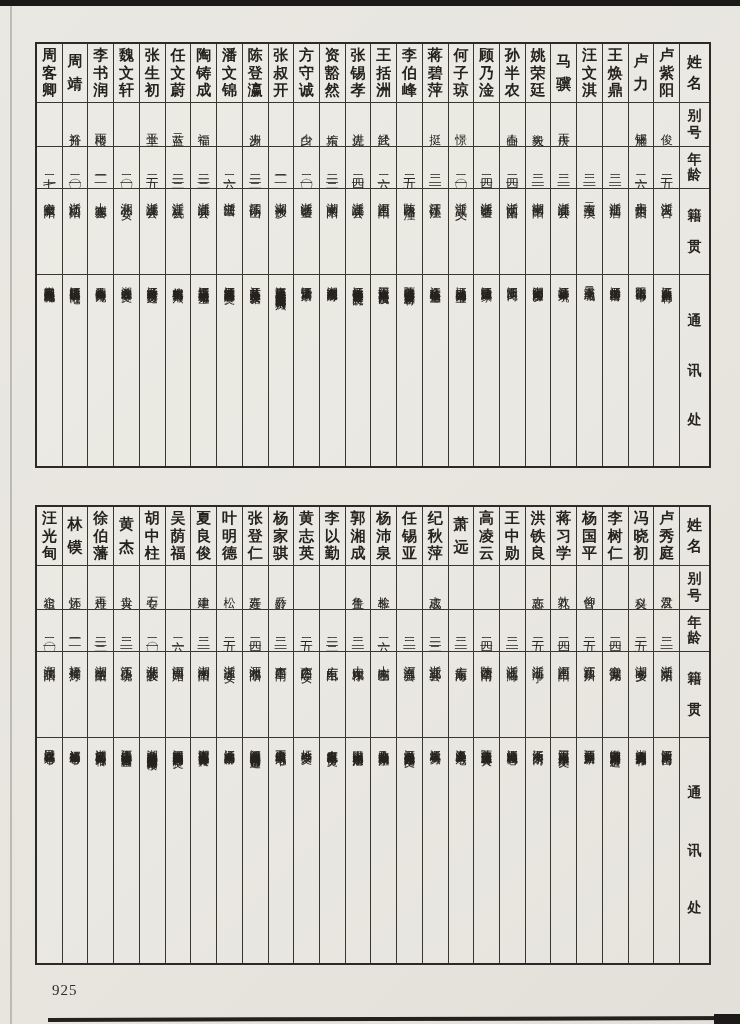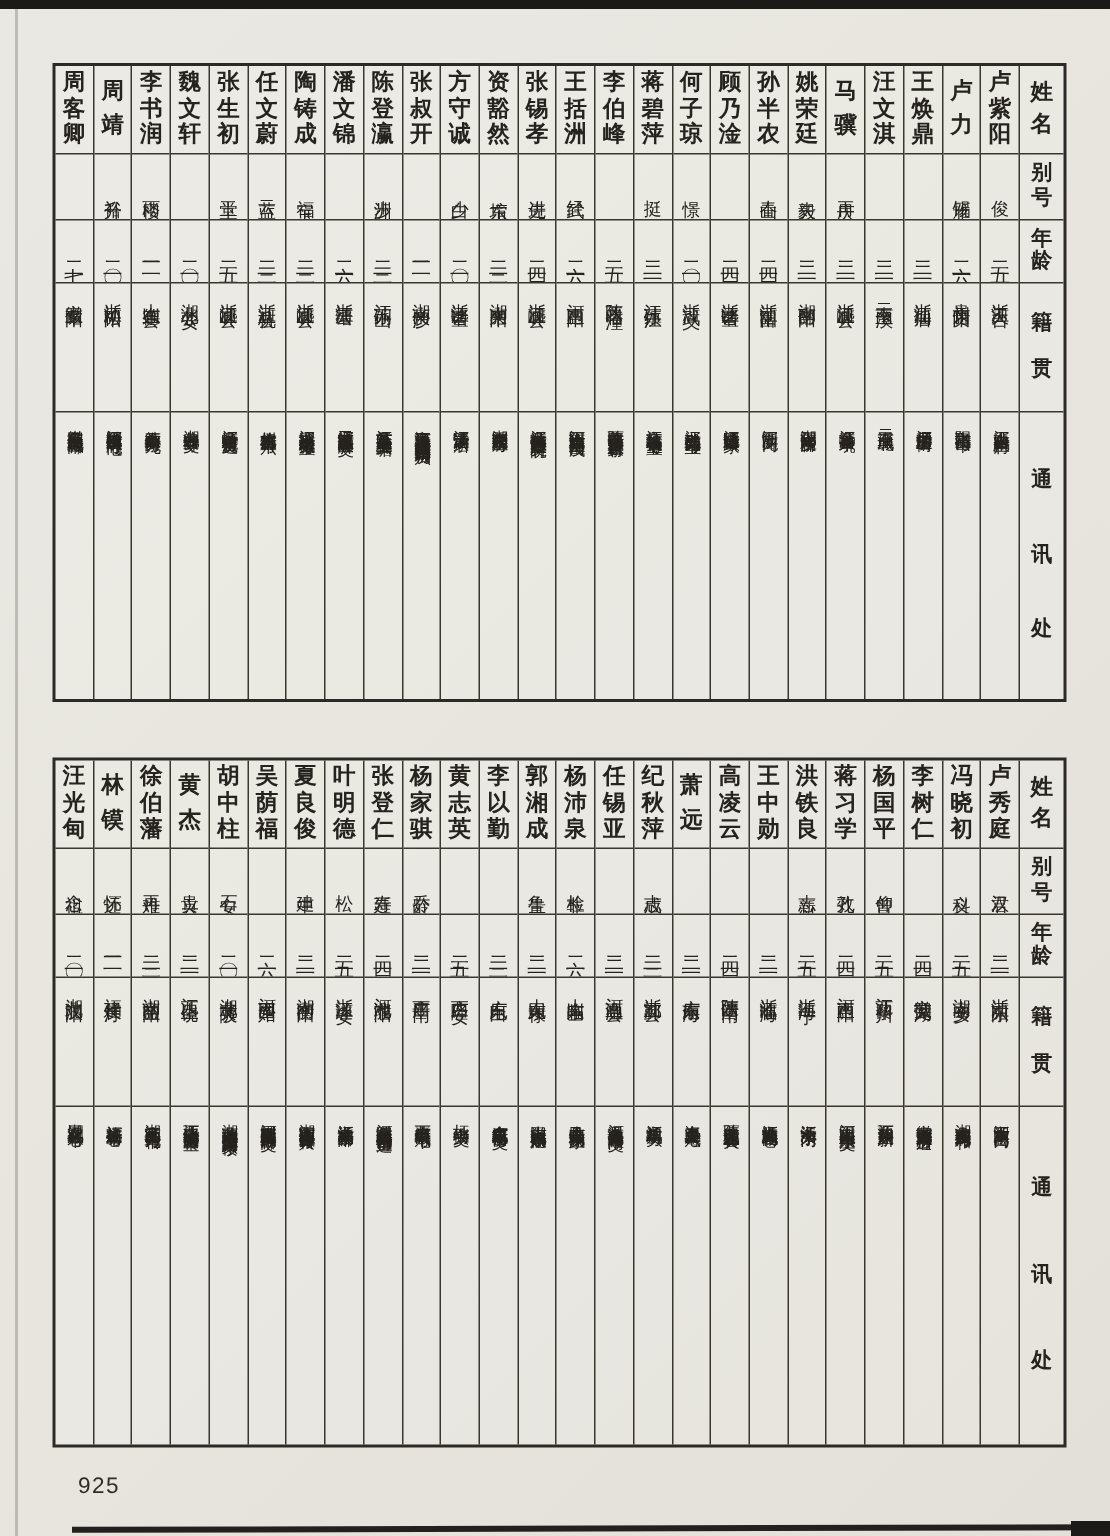--- a/index.html
+++ b/index.html
@@ -54,21 +54,21 @@
   .cell-alias .vtext{letter-spacing:1px;}
   .cell-age .vtext{letter-spacing:3px;}
   .cell-origin .vtext{letter-spacing:1.5px;}
   .cell-addr .vtext{letter-spacing:.5px;line-height:12px;}
 
   .header-col .cell{font-weight:700;font-size:14px;flex-direction:column;align-items:center;justify-content:space-evenly;padding:4px 0;}
   .header-col .cell-name{font-size:15px;}
 
   .page-number{
     position:absolute;left:52px;top:982px;
-    font-family:Liberation Sans, sans-serif;
+    font-family:Liberation Serif, serif;
     font-size:15px;color:#2e2c28;letter-spacing:1px;
   }
 </style>
 </head>
 <body>
 
 <div class="scan">
   <div class="edge-top"></div>
   <div class="edge-left"></div>
   <div class="edge-bottom"></div>

